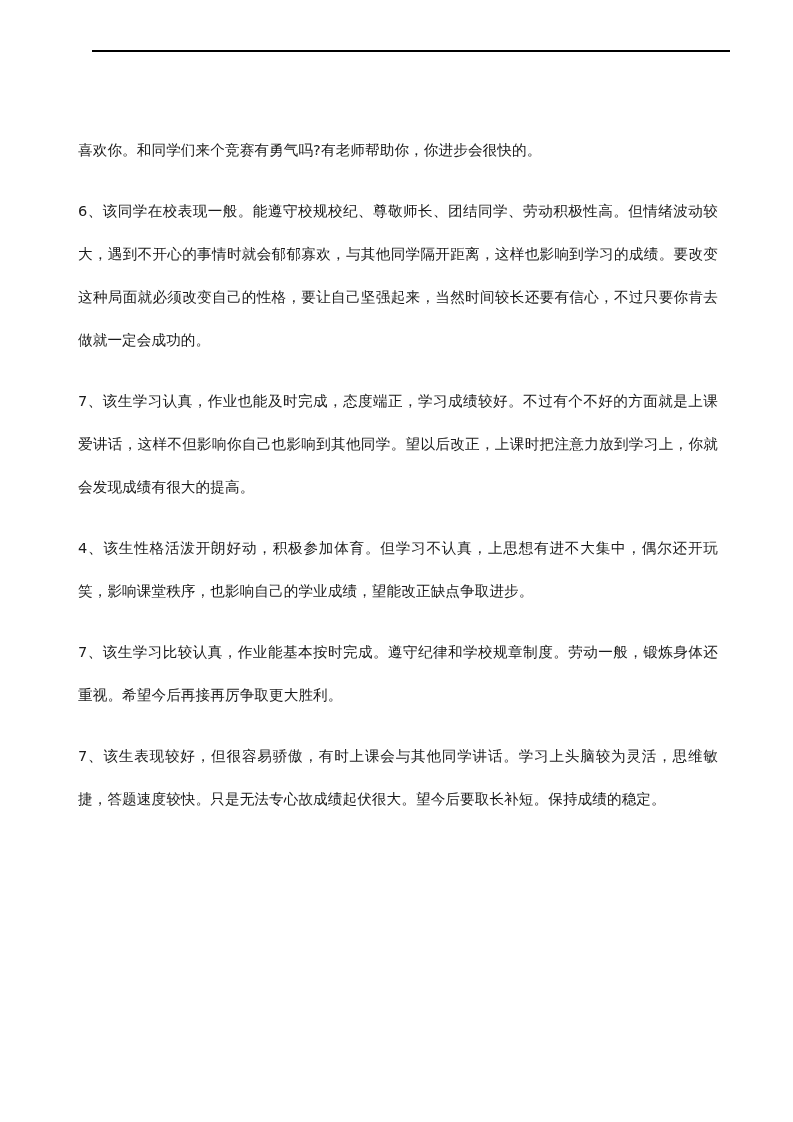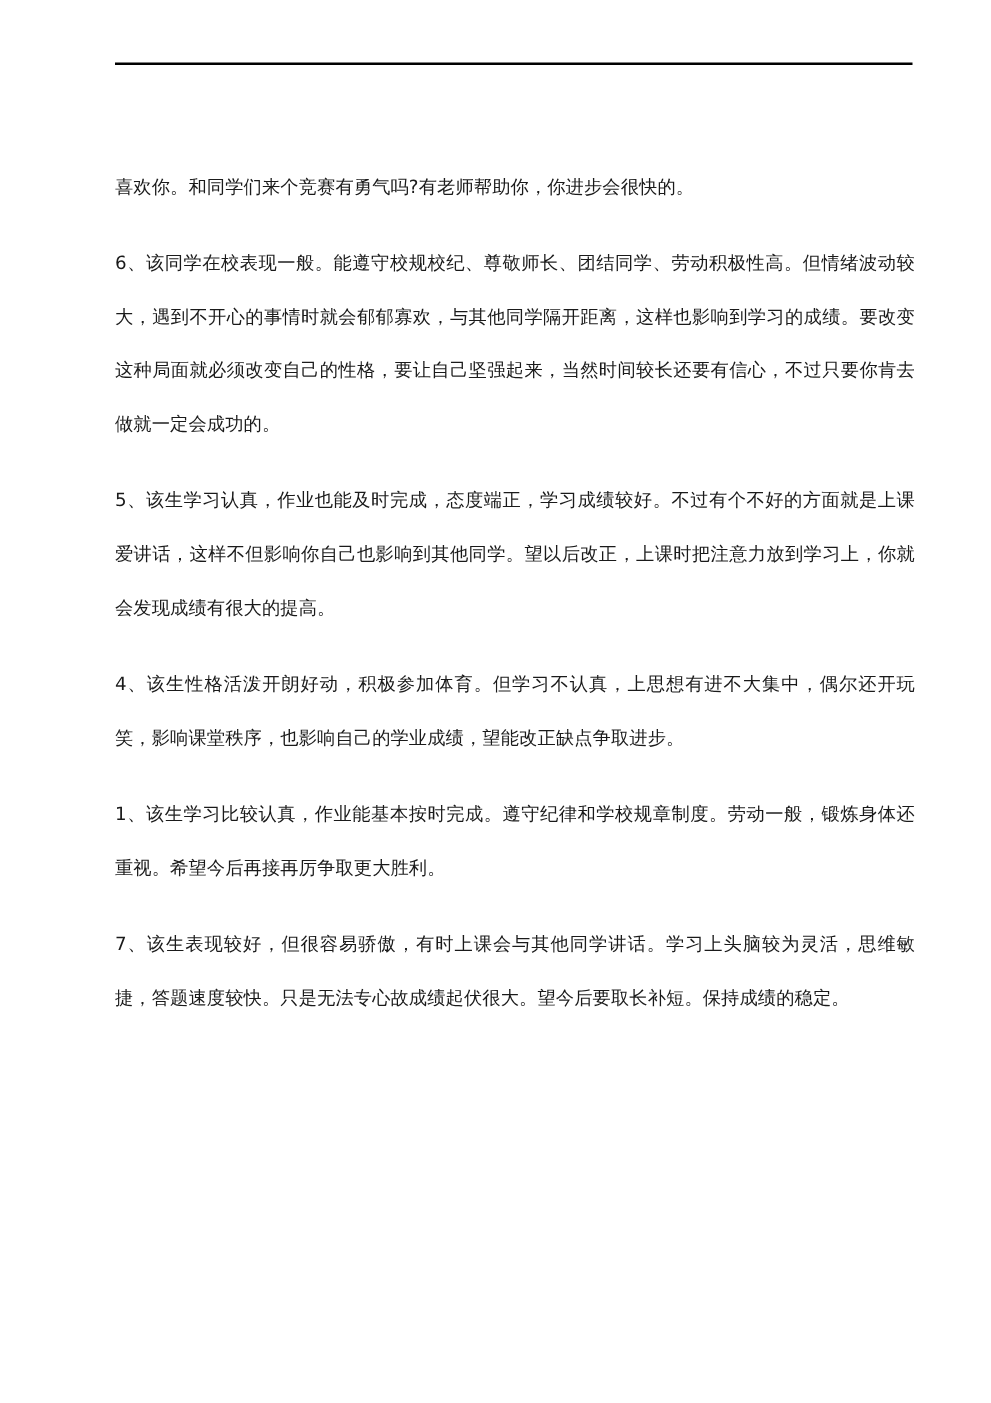--- a/index.html
+++ b/index.html
@@ -37,21 +37,21 @@
     left: 92px;
     top: 50px;
     width: 638px;
     height: 0;
     border-top: 2px solid #000000;
   }
 
   
   .body-column {
     position: absolute;
-    left: 92px;
+    left: 78px;
     top: 128px;
     width: 640px;
   }
 
   .para {
     margin: 0 0 18px 0;
     padding: 0;
     font-size: 14.6px;
     line-height: 43px;
     color: #1a1a1a;
@@ -76,19 +76,19 @@
 
 <div class="page">
 
   <div class="header-zone">
     <div class="header-rule"></div>
   </div>
 
   <div class="body-column">
     <p class="para">喜欢你。和同学们来个竞赛有勇气吗?有老师帮助你，你进步会很快的。</p>
     <p class="para">6、该同学在校表现一般。能遵守校规校纪、尊敬师长、团结同学、劳动积极性高。但情绪波动较大，遇到不开心的事情时就会郁郁寡欢，与其他同学隔开距离，这样也影响到学习的成绩。要改变这种局面就必须改变自己的性格，要让自己坚强起来，当然时间较长还要有信心，不过只要你肯去做就一定会成功的。</p>
-    <p class="para">5、该生学习认真，作业也能及时完成，态度端正，学习成绩较好。不过有个不好的方面就是上课爱讲话，这样不但影响你自己也影响到其他同学。望以后改正，上课时把注意力放到学习上，你就会发现成绩有很大的提高。</p>
+    <p class="para">7、该生学习认真，作业也能及时完成，态度端正，学习成绩较好。不过有个不好的方面就是上课爱讲话，这样不但影响你自己也影响到其他同学。望以后改正，上课时把注意力放到学习上，你就会发现成绩有很大的提高。</p>
     <p class="para">4、该生性格活泼开朗好动，积极参加体育。但学习不认真，上思想有进不大集中，偶尔还开玩笑，影响课堂秩序，也影响自己的学业成绩，望能改正缺点争取进步。</p>
-    <p class="para">1、该生学习比较认真，作业能基本按时完成。遵守纪律和学校规章制度。劳动一般，锻炼身体还重视。希望今后再接再厉争取更大胜利。</p>
+    <p class="para">7、该生学习比较认真，作业能基本按时完成。遵守纪律和学校规章制度。劳动一般，锻炼身体还重视。希望今后再接再厉争取更大胜利。</p>
     <p class="para">7、该生表现较好，但很容易骄傲，有时上课会与其他同学讲话。学习上头脑较为灵活，思维敏捷，答题速度较快。只是无法专心故成绩起伏很大。望今后要取长补短。保持成绩的稳定。</p>
   </div>
 
 </div>
 
 </body></html>

